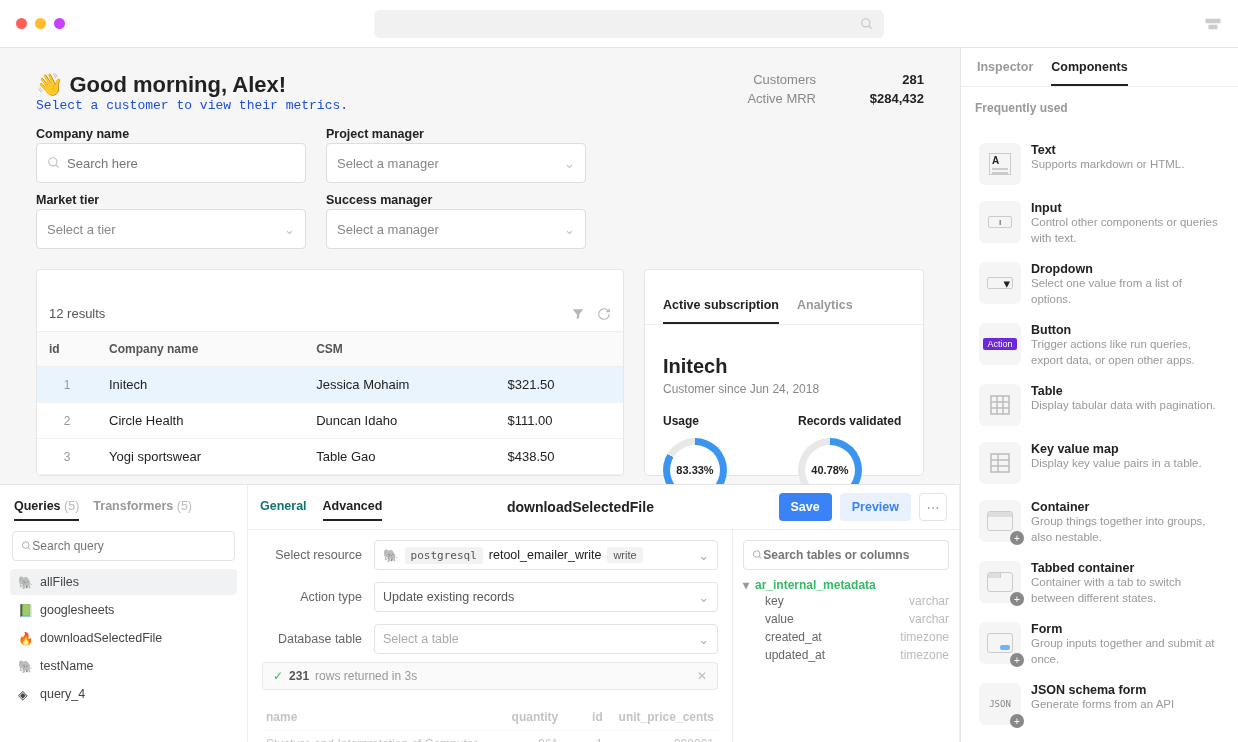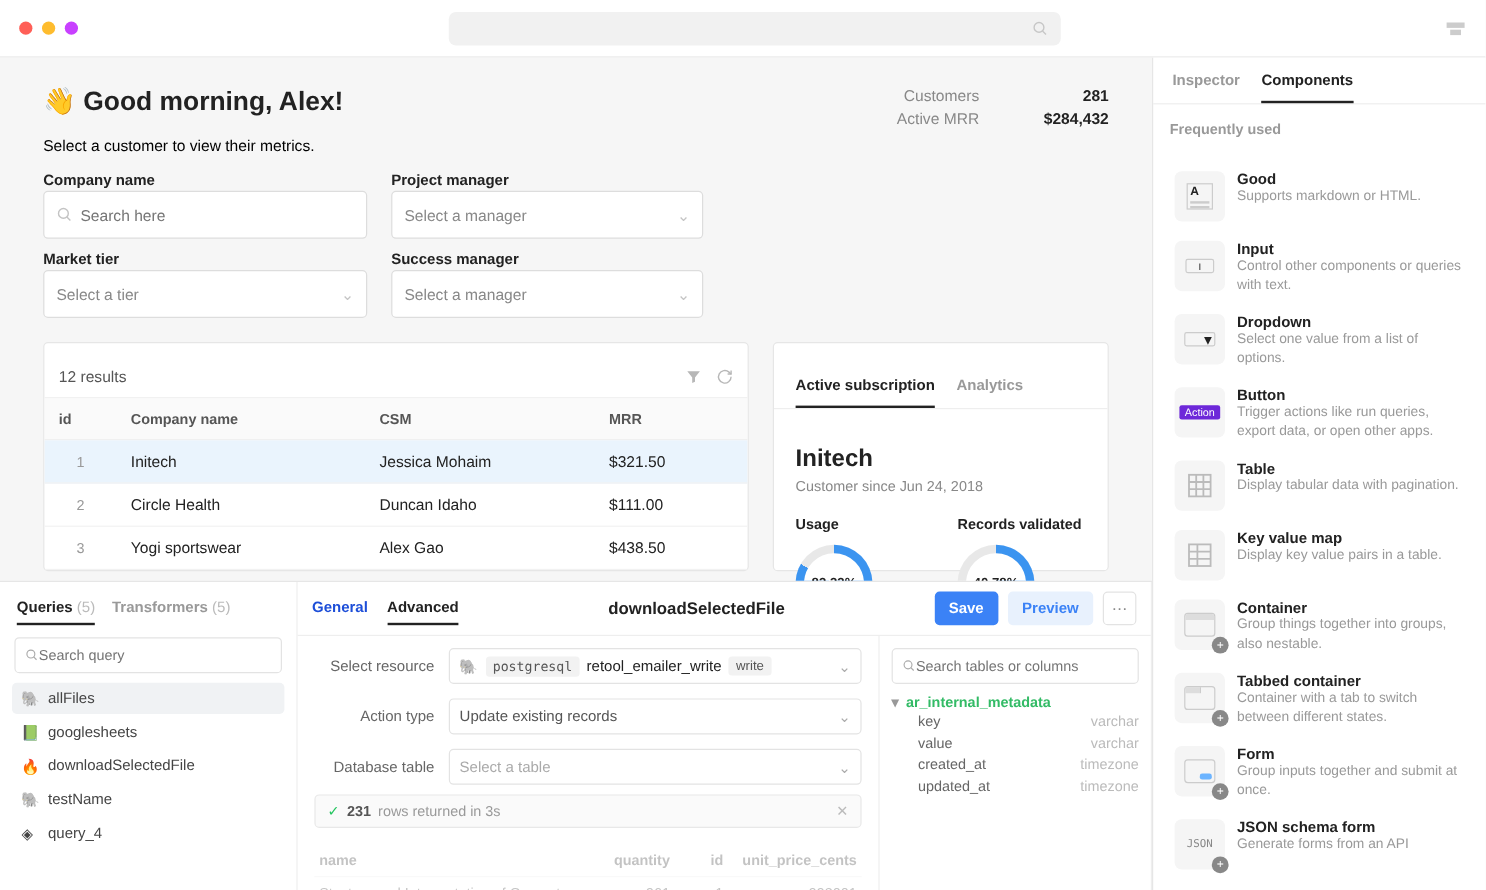--- a/index.html
+++ b/index.html
@@ -9,21 +9,21 @@
 .dot{width:11px;height:11px;border-radius:50%;}
 .dot.red{background:#ff5f57;} .dot.yellow{background:#febc2e;} .dot.green{background:#c840ff;}
 .omnibox { margin: 0 auto; width: 510px; height: 28px; background:#f1f1f1; border-radius:6px; display:flex; align-items:center; justify-content:flex-end; padding:0 10px; }
 .omnibox svg{opacity:.4;}
 .titlebar-right{width:30px; display:flex; justify-content:flex-end; }
 .app { display:flex; height: calc(742px - 48px); }
 .canvas { flex: 1; background:#f6f6f6; display:flex; flex-direction:column; }
 .canvas-top { padding: 24px 36px 8px 36px; display:flex; flex-direction:column; gap:14px; flex:1; overflow:hidden;}
 .hero-row{display:flex; justify-content:space-between; align-items:flex-start;}
 .hero h1{font-size:22px; font-weight:700; display:flex; gap:6px; align-items:center;}
-.hero p{color:#000000; font-size:13px; margin-top:16px;}
+.hero p{color:#1d4ed8; font-size:13px; margin-top:0;font-family:Liberation Mono, monospace;}
 .metrics{text-align:right; font-size:13px;}
 .metrics .row{display:flex; gap:28px; justify-content:flex-end; margin-bottom:4px;}
 .metrics .lbl{color:#888;}
 .metrics .val{font-weight:700; min-width:80px; text-align:right;}
 .filters-row{display:flex; gap:20px;}
 .filters-col{display:flex; flex-direction:column; gap:10px; flex:1;}
 .field-label{font-weight:600; font-size:12.5px; margin-bottom:2px;}
 .input, .select{height:40px; background:#fff; border:1px solid #ddd; border-radius:4px; display:flex; align-items:center; padding:0 10px; color:#888; font-size:13px; justify-content:space-between;}
 .input svg{margin-right:6px; opacity:.5;}
 .input input{border:none; outline:none; flex:1; font-size:13px;}
@@ -61,21 +61,21 @@
 .qtab .cnt{color:#bbb; font-weight:400;}
 .qsearch{height:30px; background:#fff; border:1px solid #e3e3e3; border-radius:4px; display:flex; align-items:center; padding:0 8px; margin:0 4px 6px 4px;}
 .qsearch input{border:none; outline:none; font-size:12px; width:100%;}
 .qlist{display:flex; flex-direction:column; gap:2px; padding:2px;}
 .qitem{display:flex; align-items:center; gap:8px; padding:6px 8px; border-radius:4px; font-size:12.5px; color:#444;}
 .qitem.active{background:#f0f2f4;}
 .qico{width:14px; height:14px; display:inline-block;}
 .editor{flex:1; display:flex; flex-direction:column; border-right:1px solid #eee; min-width:0;}
 .ed-head{display:flex; align-items:center; justify-content:space-between; padding:8px 12px; border-bottom:1px solid #eee;}
 .ed-tabs{display:flex; gap:16px; font-size:12.5px;}
-.ed-tab{color:#1d4ed8; font-weight:600; padding:6px 0;}
+.ed-tab{color:#0f766e; font-weight:600; padding:6px 0;}
 .ed-tab.active{color:#222; border-bottom:2px solid #222;}
 .ed-title{font-weight:600; font-size:14px;}
 .ed-actions{display:flex; gap:8px; align-items:center;}
 .btn{height:28px; border:none; border-radius:4px; padding:0 12px; font-size:12.5px; font-weight:600; cursor:pointer;}
 .btn.primary{background:#3b82f6; color:#fff;}
 .btn.light{background:#e8f1fd; color:#3b82f6;}
 .icon-btn{width:28px; height:28px; border:1px solid #e3e3e3; border-radius:4px; background:#fff; color:#888; display:flex; align-items:center; justify-content:center;}
 .ed-body{display:flex; flex:1; min-height:0;}
 .form-col{flex:1; padding:10px 14px; display:flex; flex-direction:column; gap:12px; border-right:1px solid #eee; color:#555; font-size:12.5px;}
 .frow{display:flex; align-items:center; gap:12px;}
@@ -86,21 +86,21 @@
 .badge.mono{font-family:ui-monospace,Menlo,monospace;}
 .result-bar{border:1px solid #e8e8e8; background:#fafafa; border-radius:4px; padding:6px 10px; display:flex; align-items:center; gap:6px; color:#999; font-size:12px; justify-content:space-between; margin-top:-4px;}
 .result-bar .left{display:flex; gap:6px; align-items:center;}
 .rtable{margin-top:2px; opacity:.35;}
 .rhead,.rrow{display:grid; grid-template-columns: 2fr .7fr .4fr 1fr; font-size:12px;}
 .rhead{color:#555; font-weight:600; border-bottom:1px solid #eee;}
 .rhead>div,.rrow>div{padding:6px 4px; text-align:right;}
 .rhead>div:first-child,.rrow>div:first-child{text-align:left;}
 .schema-col{width:226px; padding:10px; font-size:12px; font-family: ui-monospace,Menlo,monospace; color:#666;}
 .schema-search{height:30px; border:1px solid #e3e3e3; border-radius:4px; display:flex; align-items:center; padding:0 8px; margin-bottom:8px; font-family:-apple-system,sans-serif;}
-.schema-search input{border:none; outline:none; width:100%; font-size:12px;}
+.schema-search input{border:none; outline:none; width:100%; font-size:12px;font-weight:bold;}
 .schema-tree .tname{color:#3b6; font-weight:600; margin-left:12px; position:relative;}
 .schema-tree .tname::before{content:'▾'; position:absolute; left:-12px; color:#999;}
 .schema-tree .col{display:flex; justify-content:space-between; padding:2px 0 2px 22px;}
 .schema-tree .typ{color:#bbb;}
 
 .rpanel{width:278px; border-left:1px solid #e6e6e6; background:#fff; display:flex; flex-direction:column; height:100%;}
 .rtabs{display:flex; gap:18px; padding:12px 16px 0 16px; border-bottom:1px solid #eee;}
 .rtab{color:#999; font-size:12.5px; font-weight:600; padding-bottom:10px;}
 .rtab.active{color:#222; border-bottom:2px solid #222;}
 .rbody{flex:1; overflow-y:auto; padding:14px 14px;}
@@ -211,39 +211,38 @@
                 <svg width="14" height="14" viewBox="0 0 24 24" fill="none" stroke="#888" stroke-width="2">
                     <path d="M21 12a9 9 0 1 1-3-6.7L21 8"></path>
                     <path d="M21 3v5h-5"></path>
                   </svg>
               </div>
             </div>
             <div class="thead">
               <div>id</div>
               <div>Company name</div>
               <div>CSM</div>
-              <div>MRR</div>
             </div>
             <div id="table-rows">
                 <div class="trow selected">
                   <div class="idx">1</div>
                   <div>Initech</div>
                   <div>Jessica Mohaim</div>
                   <div>$321.50</div>
                 </div>
                 <div class="trow">
                   <div class="idx">2</div>
                   <div>Circle Health</div>
                   <div>Duncan Idaho</div>
                   <div>$111.00</div>
                 </div>
                 <div class="trow">
                   <div class="idx">3</div>
                   <div>Yogi sportswear</div>
-                  <div>Alex Gao</div>
+                  <div>Table Gao</div>
                   <div>$438.50</div>
                 </div>
               </div>
           </div>
 
           <div class="detail-card">
             <div class="tabs">
               <div class="tab active">Active subscription</div>
               <div class="tab">Analytics</div>
             </div>
@@ -418,21 +417,21 @@
       <div id="comp-list">
           <div class="comp">
             <div class="cicon">
               <div style="width:22px;height:22px;border:1px solid #ccc;display:flex;flex-direction:column;">
                 <b style="font-size:10px;margin:1px 2px">A</b>
                 <div style="border-top:2px solid #ccc;margin:1px 2px"></div>
                 <div style="border-top:2px solid #ccc;margin:1px 2px"></div>
               </div>
             </div>
             <div class="ctext">
-              <div class="ctitle">Good</div>
+              <div class="ctitle">Text</div>
               <div class="cdesc">Supports markdown or HTML.</div>
             </div>
           </div>
           <div class="comp">
             <div class="cicon">
               <div style="width:24px;height:12px;border:1px solid #ccc;border-radius:2px;font-size:8px;display:flex;align-items:center;justify-content:center;">I</div>
             </div>
             <div class="ctext">
               <div class="ctitle">Input</div>
               <div class="cdesc">Control other components or queries with text.</div>

